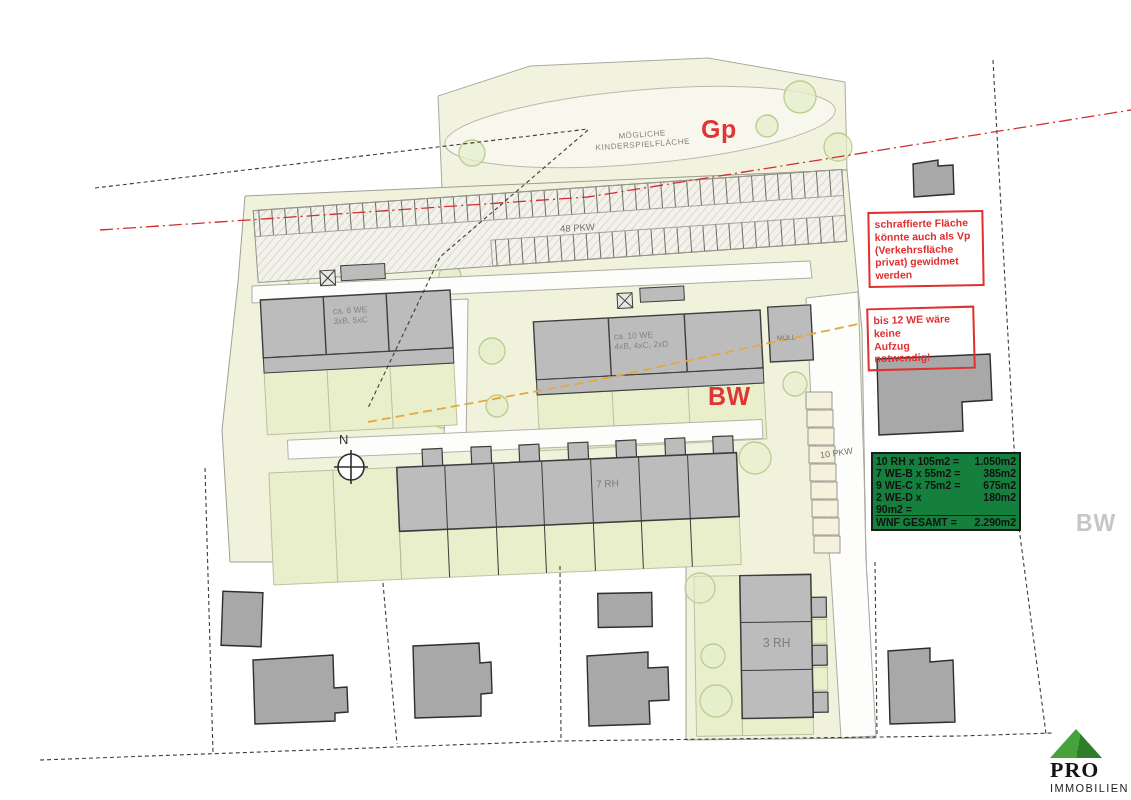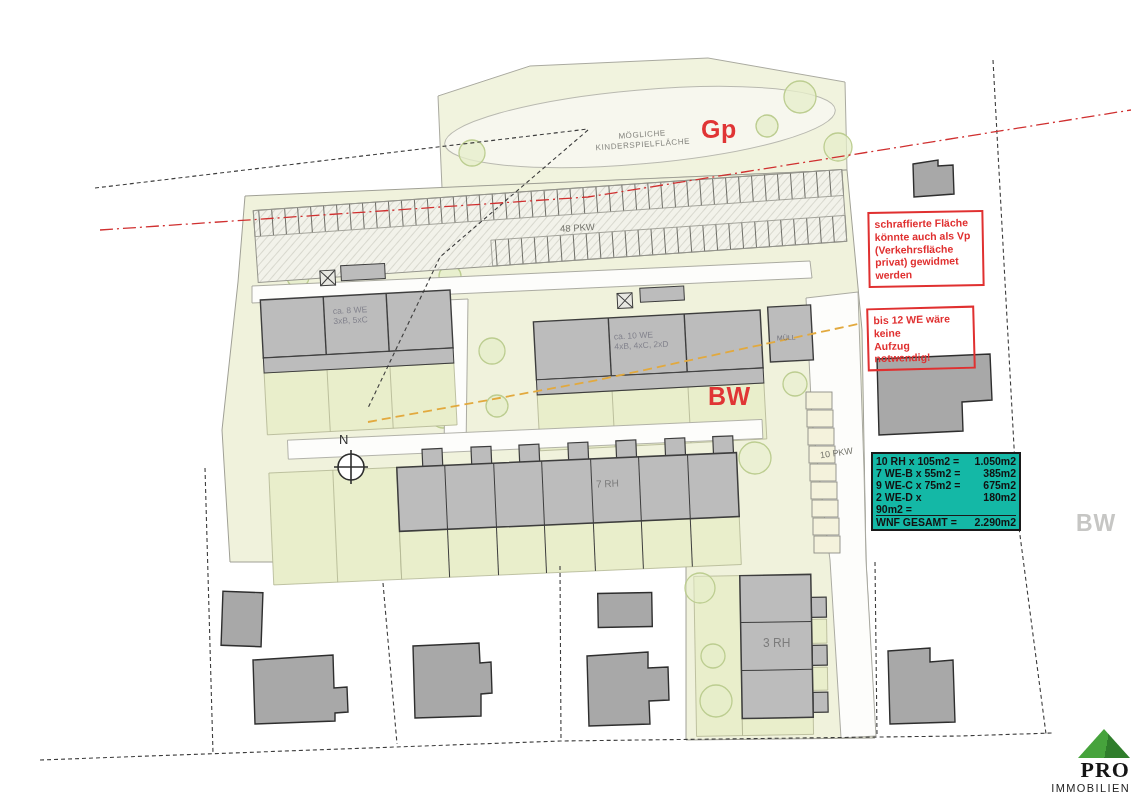--- a/index.html
+++ b/index.html
@@ -4,26 +4,26 @@
 <style>
   html,body{margin:0;padding:0;background:#fff;}
   #stage{position:relative;width:1131px;height:800px;background:#ffffff;overflow:hidden;
          font-family:"Liberation Sans",sans-serif;}
   svg{position:absolute;inset:0;}
   .lbl{position:absolute;color:#85857f;line-height:1.2;white-space:nowrap;}
   .lbl.center{text-align:center;}
   .red-note{position:absolute;border:2px solid #e03030;color:#e03030;font-weight:bold;
             font-size:10.5px;line-height:1.22;padding:4px 5px;background:rgba(255,255,255,.0);}
   .sum-table{position:absolute;left:871px;top:452px;width:140px;border:2px solid #1a1a1a;
-             background:#14b8a6;font-weight:bold;font-size:10.5px;color:#111;padding:1px 3px;}
+             background:#15803d;font-weight:bold;font-size:10.5px;color:#111;padding:1px 3px;}
   .sum-row{display:flex;justify-content:space-between;line-height:1.15;}
   .sum-row.sep{border-bottom:1.6px solid #1a1a1a;gap:36px;}
   .big-red{position:absolute;color:#e03535;font-weight:bold;font-size:25px;letter-spacing:.5px;}
   .big-gray{position:absolute;color:#c6c6c4;font-weight:bold;font-size:23px;letter-spacing:1px;}
-  .logo{position:absolute;left:1050px;top:729px;width:80px;display:flex;flex-direction:column;align-items:flex-end;}
+  .logo{position:absolute;left:1050px;top:729px;width:80px;display:flex;flex-direction:column;align-items:flex-start;}
   .logo-tri{width:52px;height:29px;background:linear-gradient(100deg,#46a33c 55%,#2f7d2b 55%);
             clip-path:polygon(50% 0,100% 100%,0 100%);}
   .logo-name{font-family:"Liberation Serif",serif;font-weight:bold;font-size:22px;color:#141414;
              letter-spacing:1px;line-height:1;margin-top:1px;}
   .logo-sub{font-size:11px;color:#222;letter-spacing:1.4px;line-height:1.3;}
 </style>
 </head>
 <body>
 
 <div id="stage">

